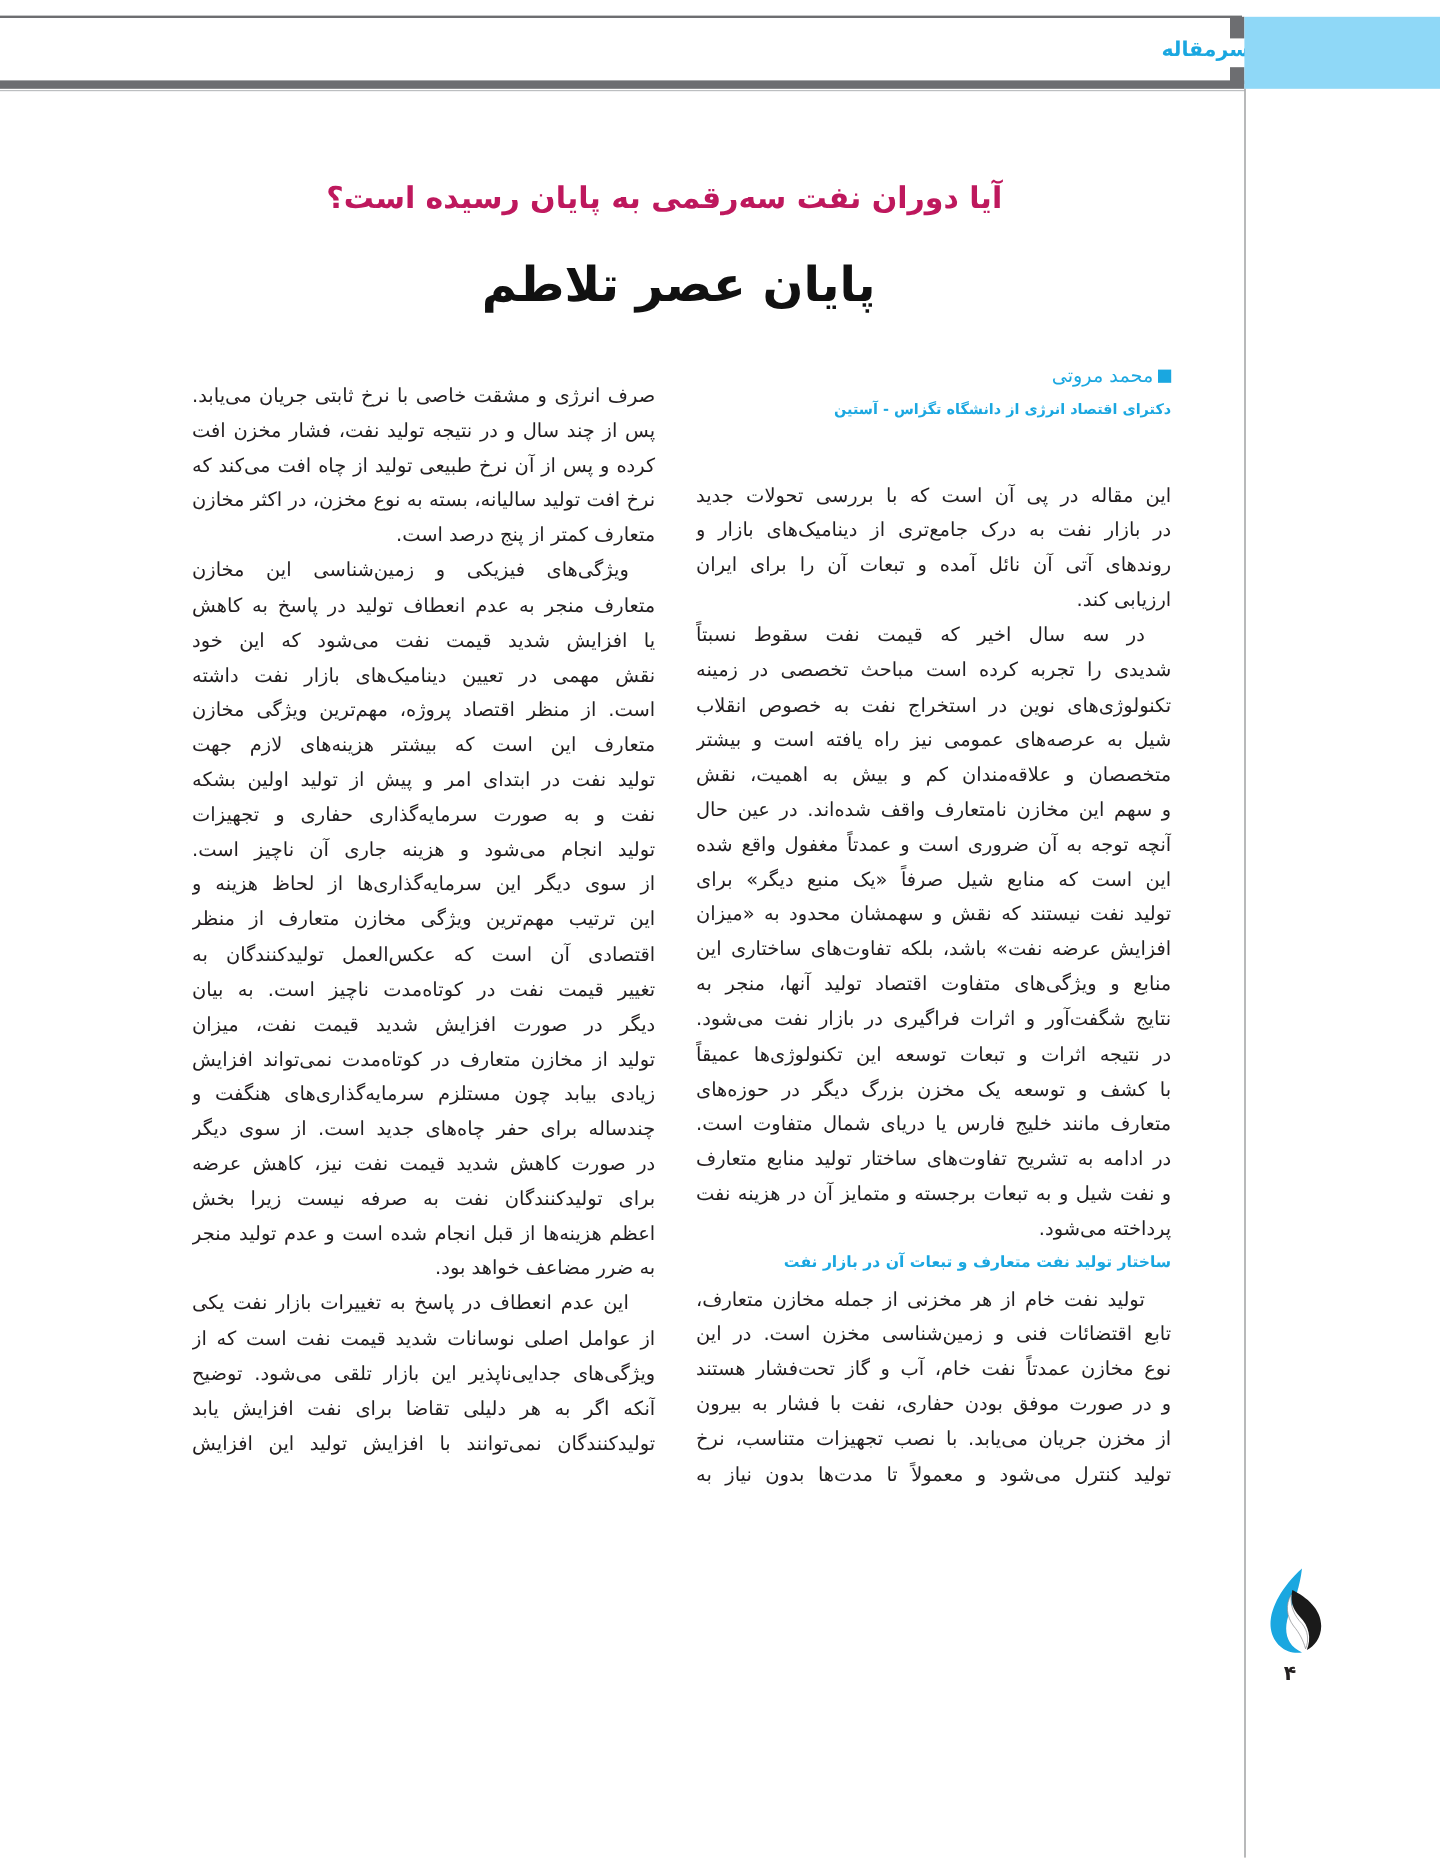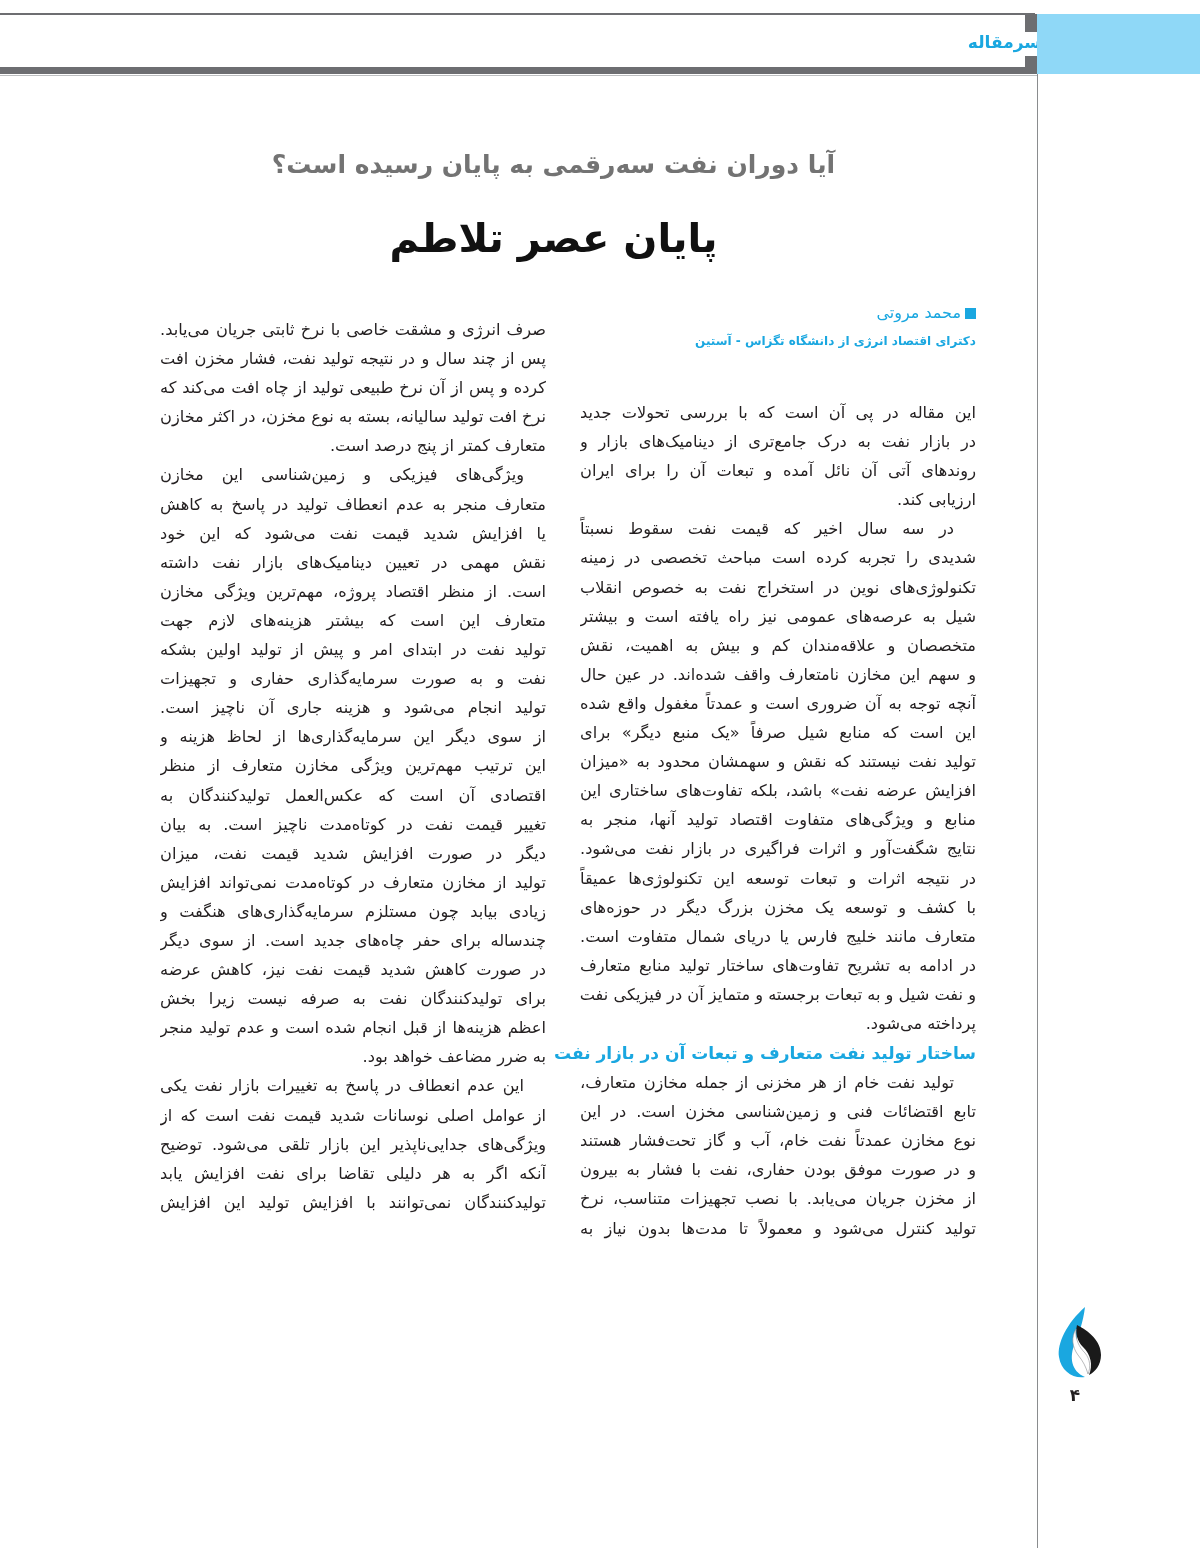--- a/index.html
+++ b/index.html
@@ -12,42 +12,42 @@
   .hdr-bottombar::after { content: ""; position: absolute; left: 0; right: 0; bottom: -2px; height: 1px; background: #bcbec0; }
   .hdr-corner-top { position: absolute; left: 1025px; top: 14px; width: 12px; height: 18px; background: #6d6e71; }
   .hdr-corner-bot { position: absolute; left: 1025px; top: 56px; width: 12px; height: 14px; background: #6d6e71; }
   .hdr-section { position: absolute; right: 159px; top: 30px; font-size: 17px; font-weight: bold;
                  color: #1aa7e0; line-height: 24px; white-space: nowrap; }
   .hdr-bluebox { position: absolute; left: 1037px; top: 14px; width: 163px; height: 60px; background: #8fd8f7; }
   .vline { position: absolute; left: 1037px; top: 74px; width: 1px; height: 1474px; background: #8a8c8e; }
 
   
   .kicker { position: absolute; left: 0; width: 1037px; top: 148px; text-align: center;
-            font-size: 25px; font-weight: bold; color: #737373; line-height: 34px; white-space: nowrap; }
+            font-size: 25px; font-weight: bold; color: #be185d; line-height: 34px; white-space: nowrap; }
   .kicker span { display: inline-block; transform: translateX(35px); }
   .title { position: absolute; left: 0; width: 1037px; top: 210px; text-align: center;
-           font-size: 40px; font-weight: bold; color: #111; line-height: 56px; white-space: nowrap; }
+           font-size: 40px; font-weight: bold; color: #111; line-height: 56px; white-space: nowrap; padding-left: 12px; }
   .title span { display: inline-block; transform: translateX(35px); letter-spacing: -1px; }
 
   
   .col { position: absolute; }
   .col-right { left: 580px; width: 396px; top: 299px; }
   .col-left { left: 160px; width: 386px; top: 299px; margin-top: 16px; }
 
   .author { font-size: 16px; font-weight: normal; color: #1aa7e0; line-height: 28px; white-space: nowrap;
             display: flex; align-items: center; gap: 4px; }
   .bullet { display: inline-block; width: 11px; height: 11px; background: #1aa7e0; }
   .affil { font-size: 12px; font-weight: bold; color: #1aa7e0; line-height: 28px; white-space: nowrap; }
   .affil-wrap { margin-bottom: 43px; }
 
   .line { font-size: 16.2px; line-height: 29.1px; height: 29.1px; white-space: nowrap;
           text-align: justify; text-align-last: justify; overflow: hidden; }
   .line.last { text-align-last: right; }
   .line.indent { padding-right: 22px; }
-  .subhead { font-size: 17px; font-weight: bold; color: #1aa7e0; line-height: 30px; height: 30px;
+  .subhead { font-size: 13px; font-weight: bold; color: #1aa7e0; line-height: 30px; height: 30px;
              white-space: nowrap; text-align: right; letter-spacing: -0.3px; }
 
   
   .logo { position: absolute; left: 1055px; top: 1305px; width: 50px; height: 75px; }
   .pagenum { position: absolute; left: 1060px; top: 1384px; width: 30px; text-align: center;
              font-size: 17px; font-weight: bold; color: #231f20; line-height: 22px; }
 </style>
 </head>
 <body>
 
@@ -84,21 +84,21 @@
       <div class="line">آنچه توجه به آن ضروری است و عمدتاً مغفول واقع شده</div>
       <div class="line">این است که منابع شیل صرفاً «یک منبع دیگر» برای</div>
       <div class="line">تولید نفت نیستند که نقش و سهمشان محدود به «میزان</div>
       <div class="line">افزایش عرضه نفت» باشد، بلکه تفاوت‌های ساختاری این</div>
       <div class="line">منابع و ویژگی‌های متفاوت اقتصاد تولید آنها، منجر به</div>
       <div class="line">نتایج شگفت‌آور و اثرات فراگیری در بازار نفت می‌شود.</div>
       <div class="line">در نتیجه اثرات و تبعات توسعه این تکنولوژی‌ها عمیقاً</div>
       <div class="line">با کشف و توسعه یک مخزن بزرگ دیگر در حوزه‌های</div>
       <div class="line">متعارف مانند خلیج فارس یا دریای شمال متفاوت است.</div>
       <div class="line">در ادامه به تشریح تفاوت‌های ساختار تولید منابع متعارف</div>
-      <div class="line">و نفت شیل و به تبعات برجسته و متمایز آن در فیزیکی نفت</div>
+      <div class="line">و نفت شیل و به تبعات برجسته و متمایز آن در هزینه نفت</div>
       <div class="line last">پرداخته می‌شود.</div>
     </div>
   <div class="subhead">ساختار تولید نفت متعارف و تبعات آن در بازار نفت</div>
   <div id="right-after">
       <div class="line indent">تولید نفت خام از هر مخزنی از جمله مخازن متعارف،</div>
       <div class="line">تابع اقتضائات فنی و زمین‌شناسی مخزن است. در این</div>
       <div class="line">نوع مخازن عمدتاً نفت خام، آب و گاز تحت‌فشار هستند</div>
       <div class="line">و در صورت موفق بودن حفاری، نفت با فشار به بیرون</div>
       <div class="line">از مخزن جریان می‌یابد. با نصب تجهیزات متناسب، نرخ</div>
       <div class="line">تولید کنترل می‌شود و معمولاً تا مدت‌ها بدون نیاز به</div>

